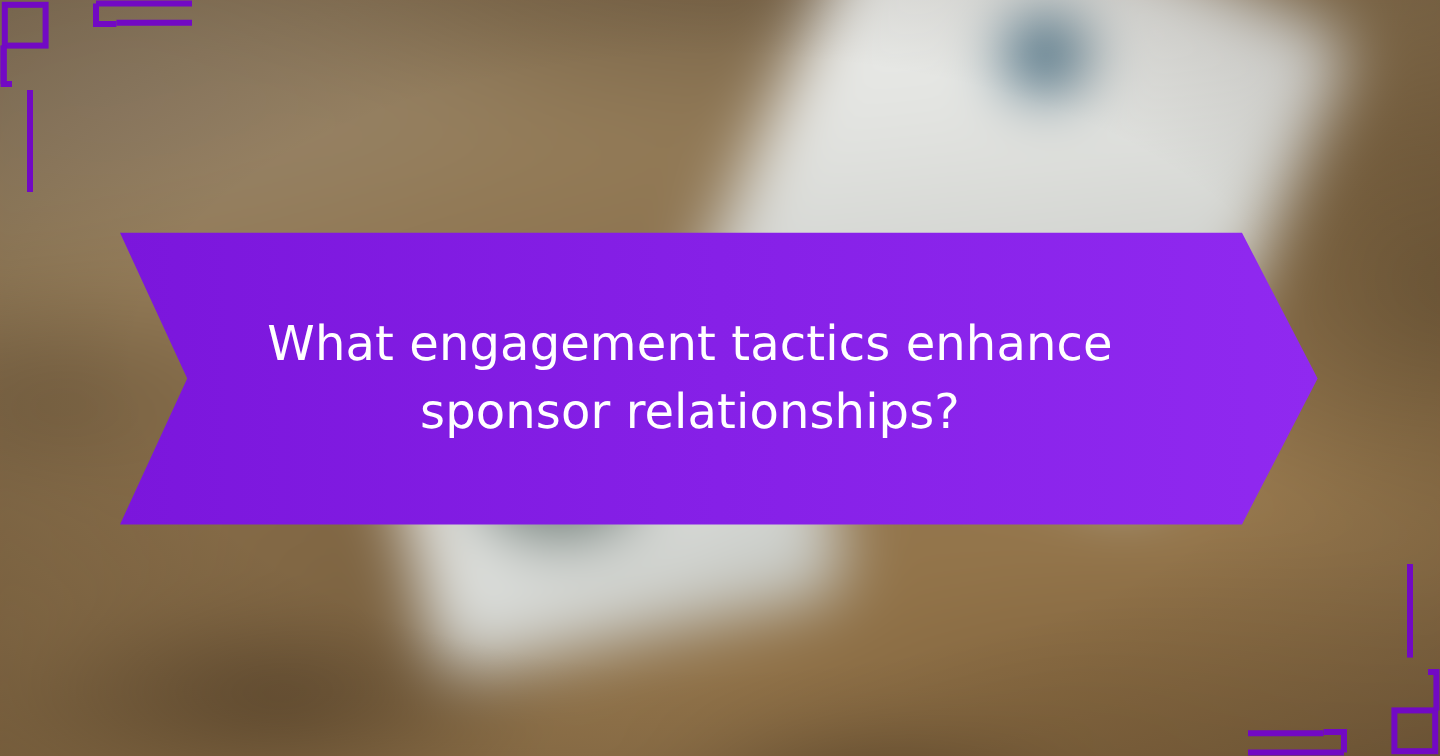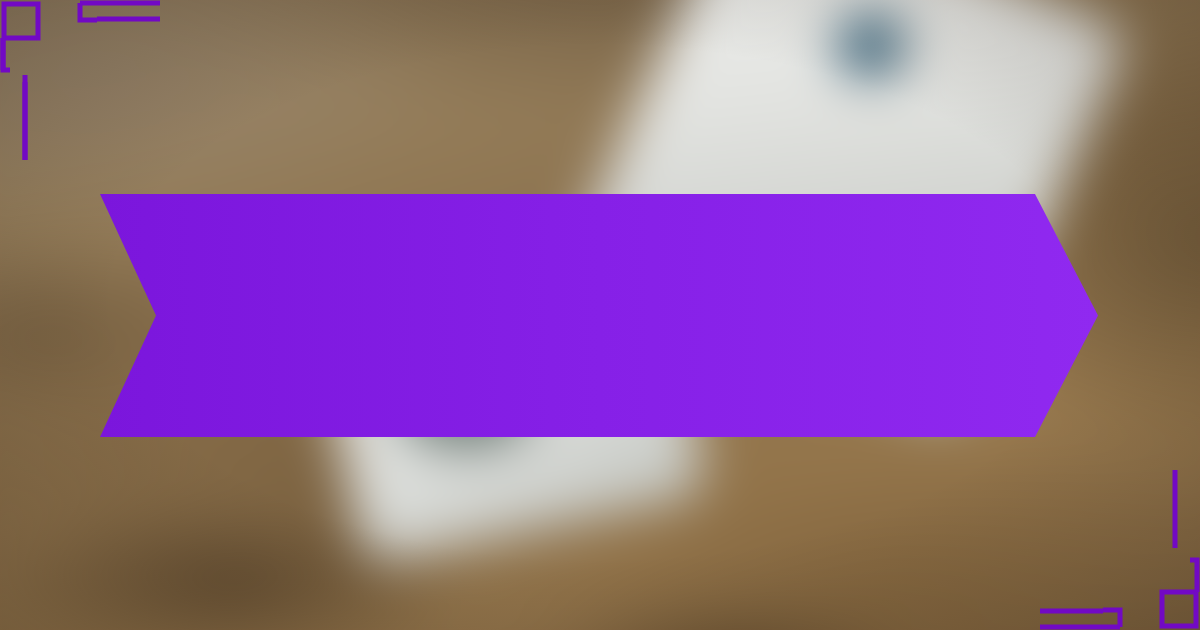--- a/index.html
+++ b/index.html
@@ -201,14 +201,15 @@
         <linearGradient id="ribbonGrad" x1="0" y1="0" x2="1" y2="0">
           <stop offset="0%" stop-color="#7b16dc"></stop>
           <stop offset="50%" stop-color="#8620e7"></stop>
           <stop offset="100%" stop-color="#9029f0"></stop>
         </linearGradient>
       </defs>
       <path d="M100 194 L1035 194 L1098 315.5 L1035 437 L100 437 L156 315.5 Z" fill="url(#ribbonGrad)"></path>
     </svg>
   </div>
 
+  <div class="banner-text">What engagement tactics enhance sponsor relationships?</div>
 
 </div>
 
 </body></html>

